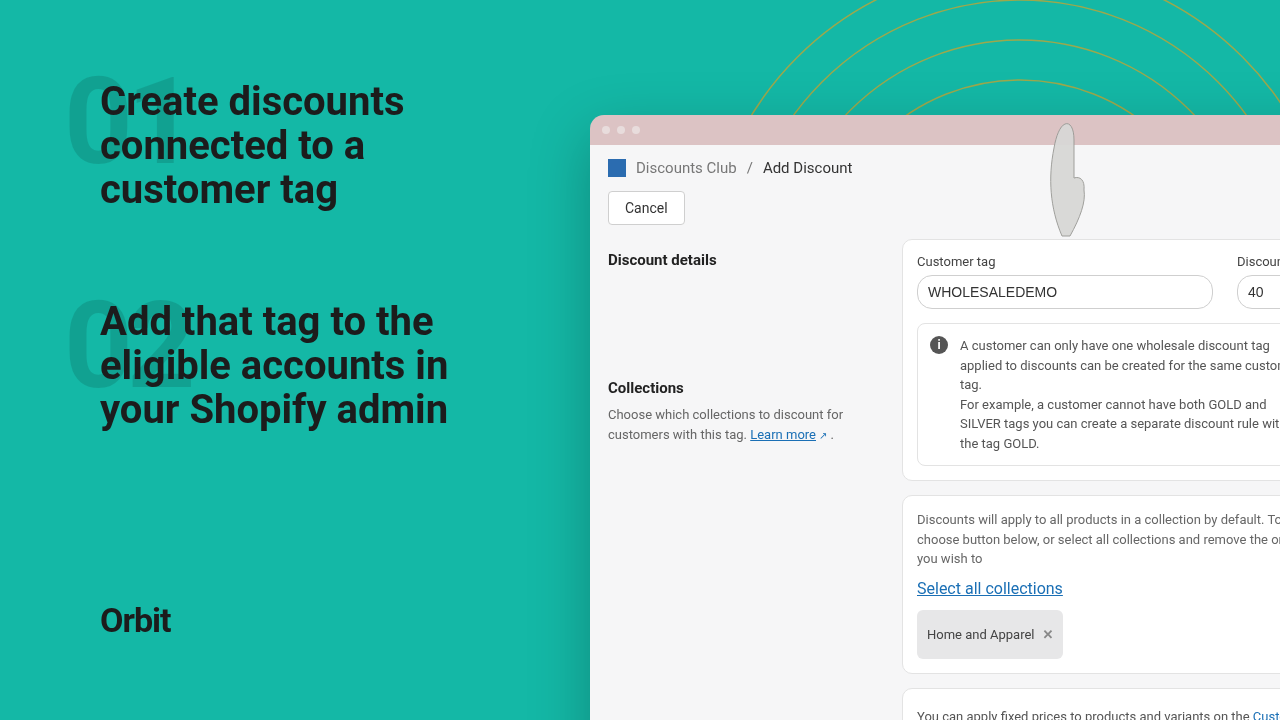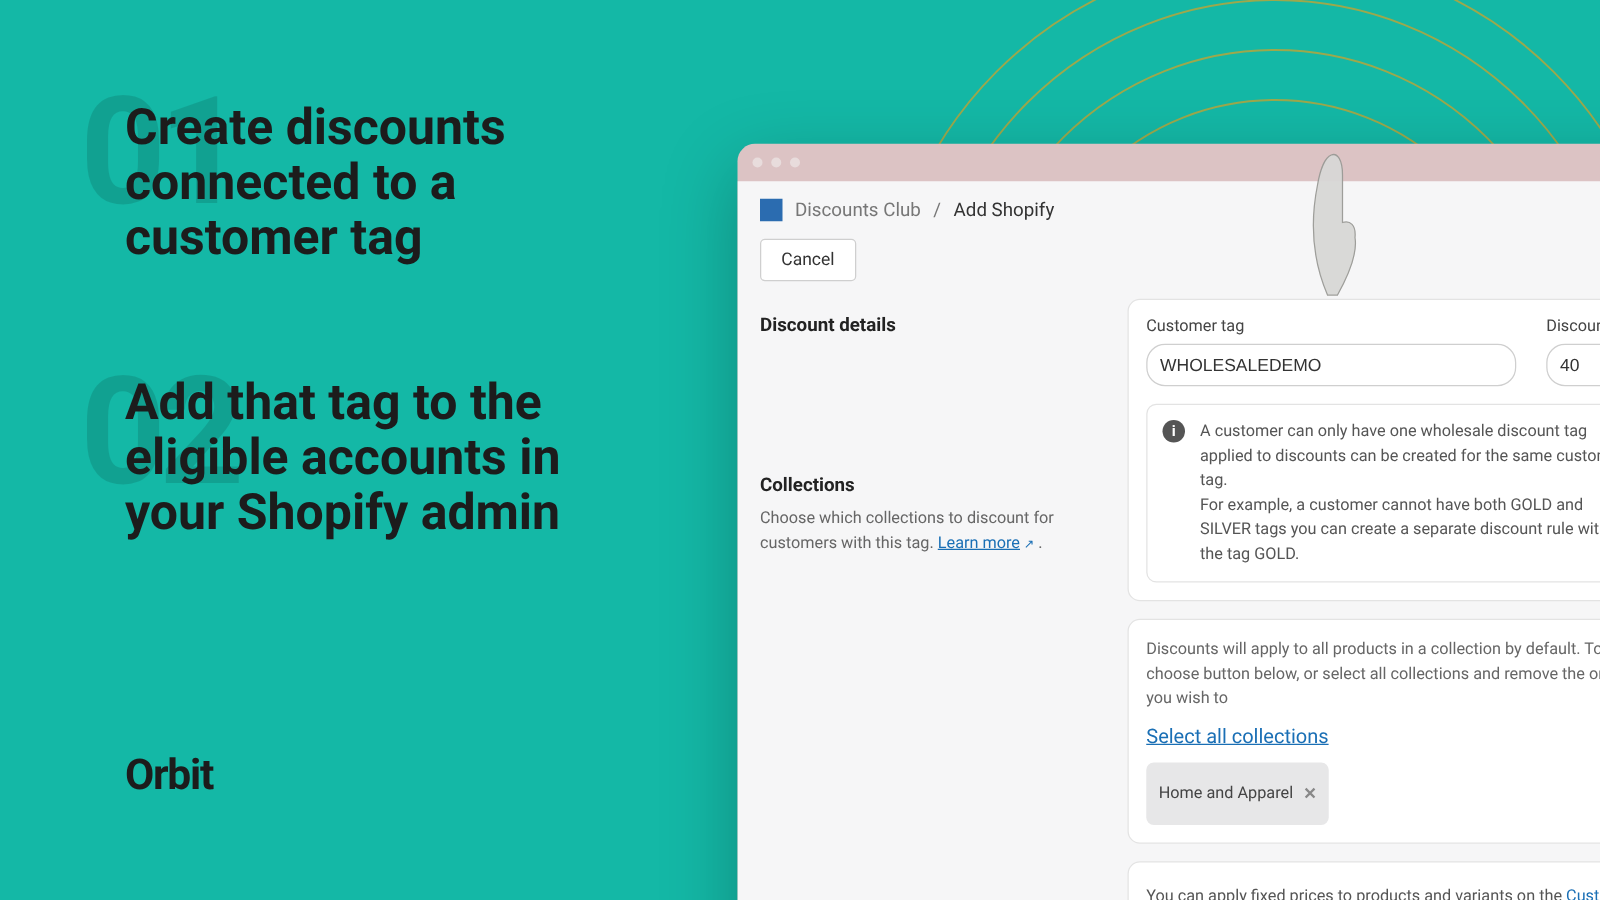--- a/index.html
+++ b/index.html
@@ -35,21 +35,21 @@
   .card{background:#fff;border:1px solid #e3e3e3;border-radius:10px;padding:14px}
   .fieldsrow{display:flex;gap:24px}
   .fieldlabel{font-size:13px;color:#444;margin-bottom:6px}
   .inp{width:100%;box-sizing:border-box;border:1px solid #cfcfcf;border-radius:15px;padding:8px 10px;font-size:14px;color:#333;background:#fff}
   .custtag{flex:1 1 240px}
   .discpct{flex:0 0 80px}
   .infobox{display:flex;gap:12px;margin-top:14px;border:1px solid #e3e3e3;border-radius:8px;padding:12px;font-size:13px;color:#555;line-height:1.5;background:#fff}
   .infocircle{flex:0 0 18px;width:18px;height:18px;border-radius:50%;background:#555;color:#fff;font-size:12px;font-weight:700;text-align:center;line-height:18px}
   .btnrow{display:flex;align-items:center;gap:18px;margin-top:10px}
   .btnsm{background:#fff;border:1px solid #cfcfcf;border-radius:6px;padding:7px 12px;font-size:13px;font-weight:600;color:#333;cursor:pointer}
-  .chip{display:inline-flex;align-items:flex-start;gap:8px;background:#e7e7e8;border-radius:6px;padding:17px 10px;font-size:13px;color:#444;margin-top:12px}
+  .chip{display:inline-flex;align-items:flex-end;gap:8px;background:#e7e7e8;border-radius:6px;padding:17px 10px;font-size:13px;color:#444;margin-top:12px}
   .chip .x{font-weight:700;color:#888;cursor:pointer}
   .note{font-size:13px;color:#555;margin-top:6px}
   .hand{position:absolute;left:1030px;top:118px;width:70px;height:120px;pointer-events:none;opacity:.95}
   .hand svg{width:100%;height:100%}
 </style>
 </head>
 <body>
 
 <div class="stage">
   <svg class="rings" viewBox="0 0 640 640">
@@ -74,21 +74,21 @@
     <div class="titlebar">
       <span class="tdot"></span>
       <span class="tdot"></span>
       <span class="tdot"></span>
     </div>
     <div class="appbody">
       <div class="apphead">
         <span class="appicon"></span>
         <span class="crumb-muted">Discounts Club</span>
         <span class="crumb-muted">/</span>
-        <span>Add Shopify</span>
+        <span>Add Discount</span>
       </div>
       <div class="toprow">
         <span class="btn">Cancel</span>
       </div>
 
       <div class="content">
         <div class="leftcol">
           <div class="sectitle">Discount details</div>
 
           <div style="height:90px"></div>

